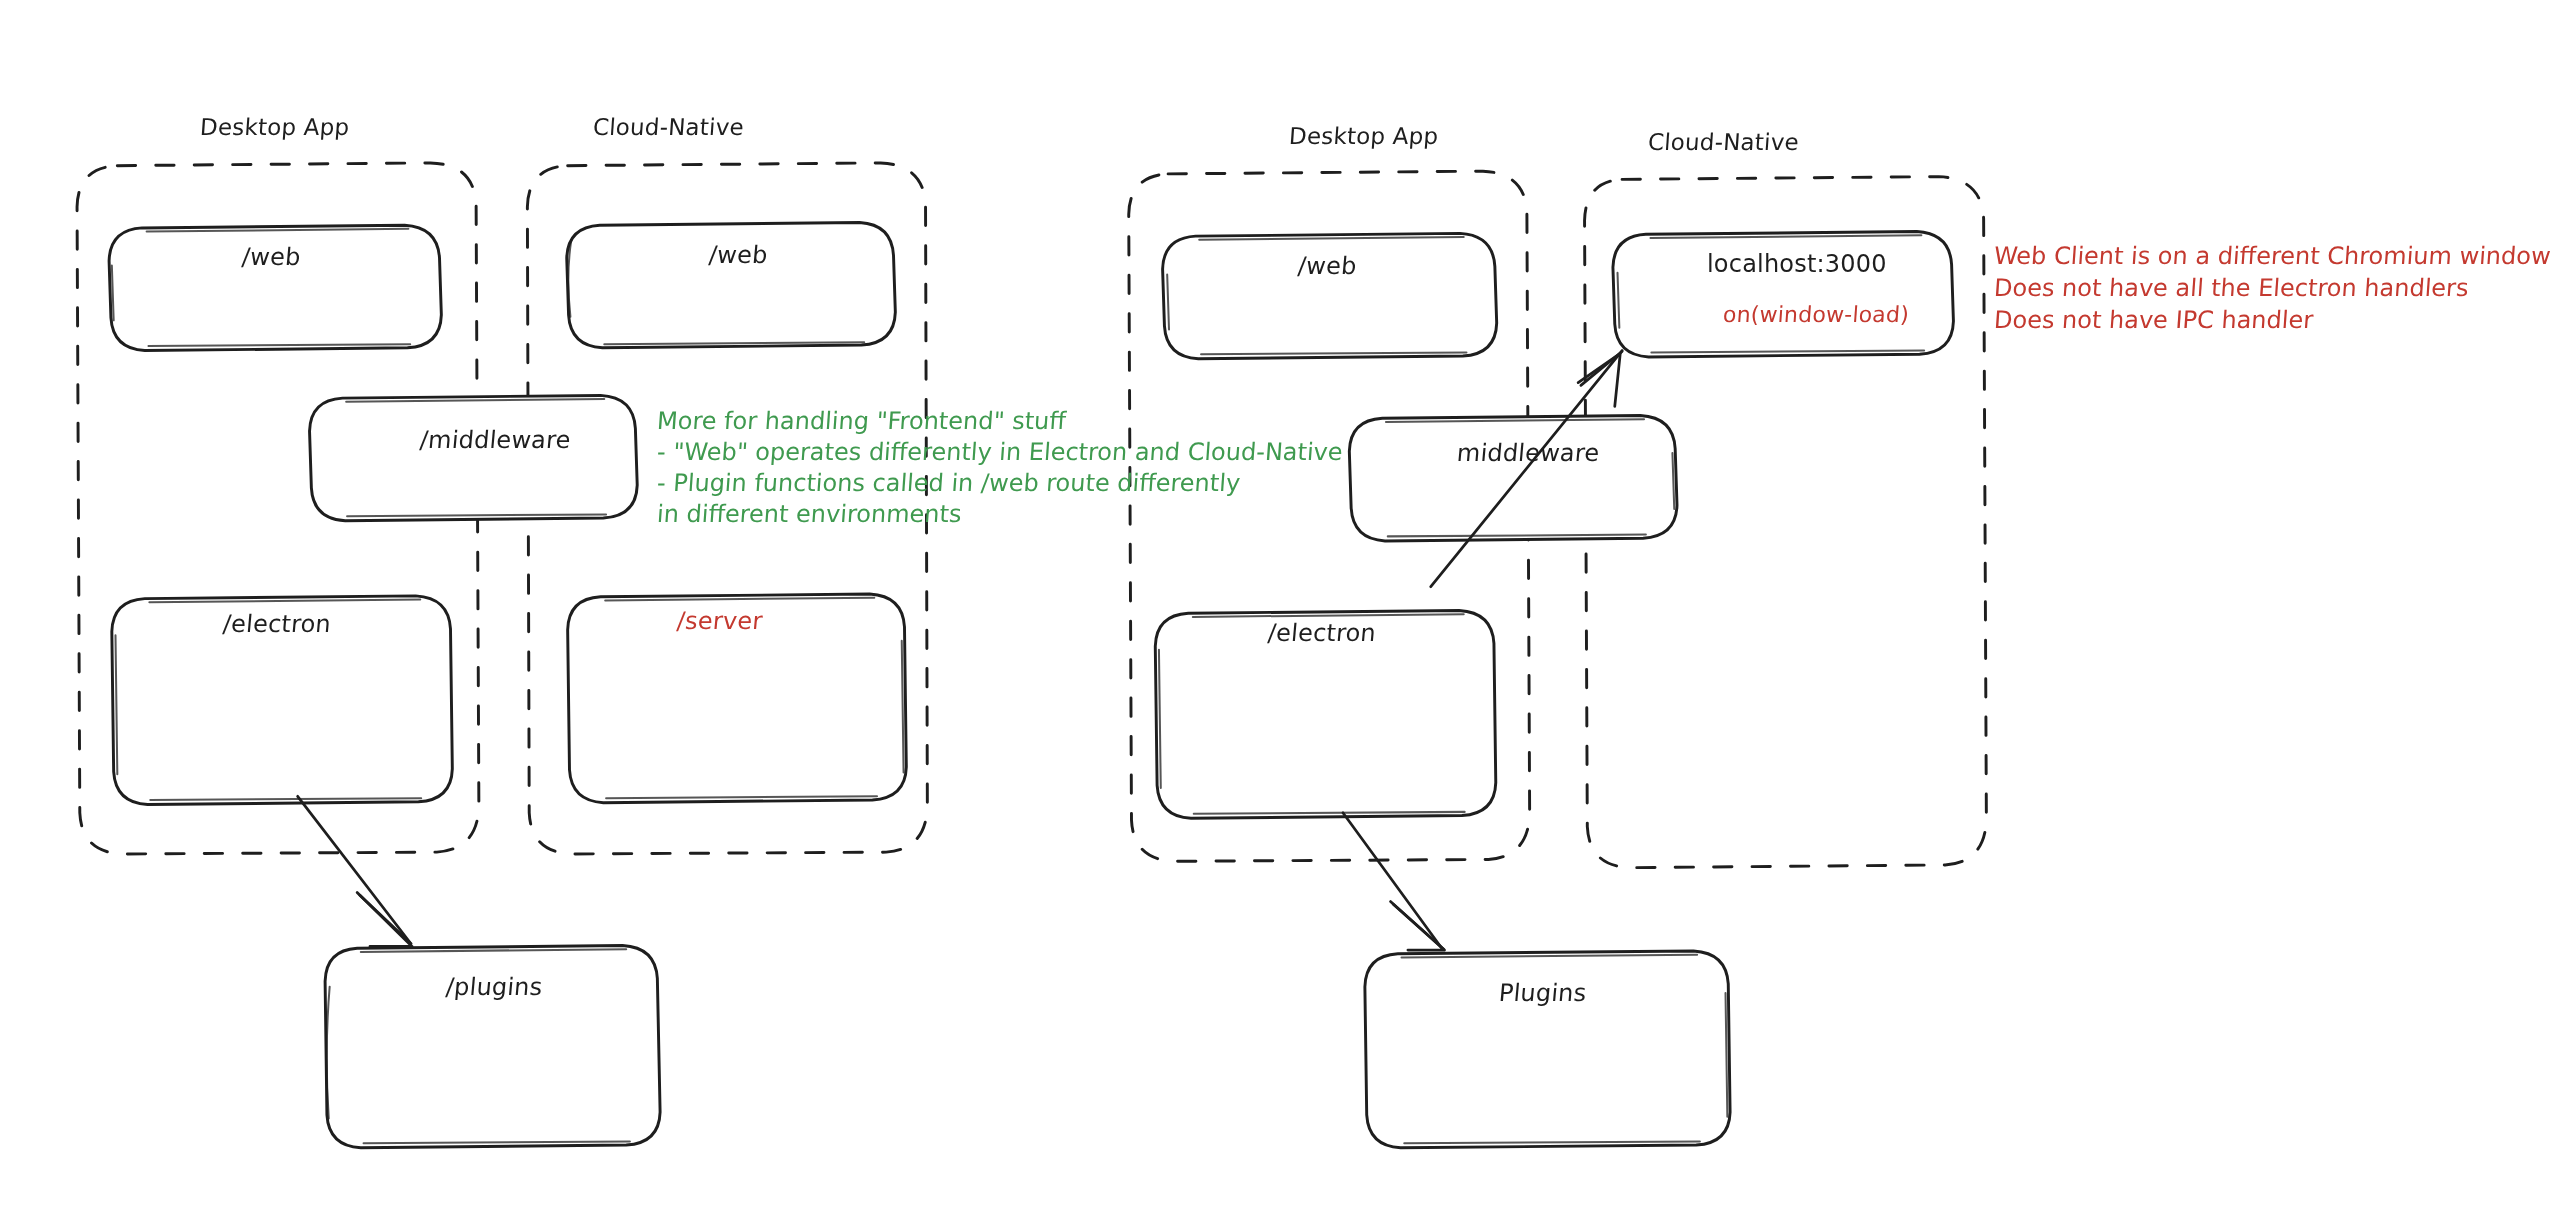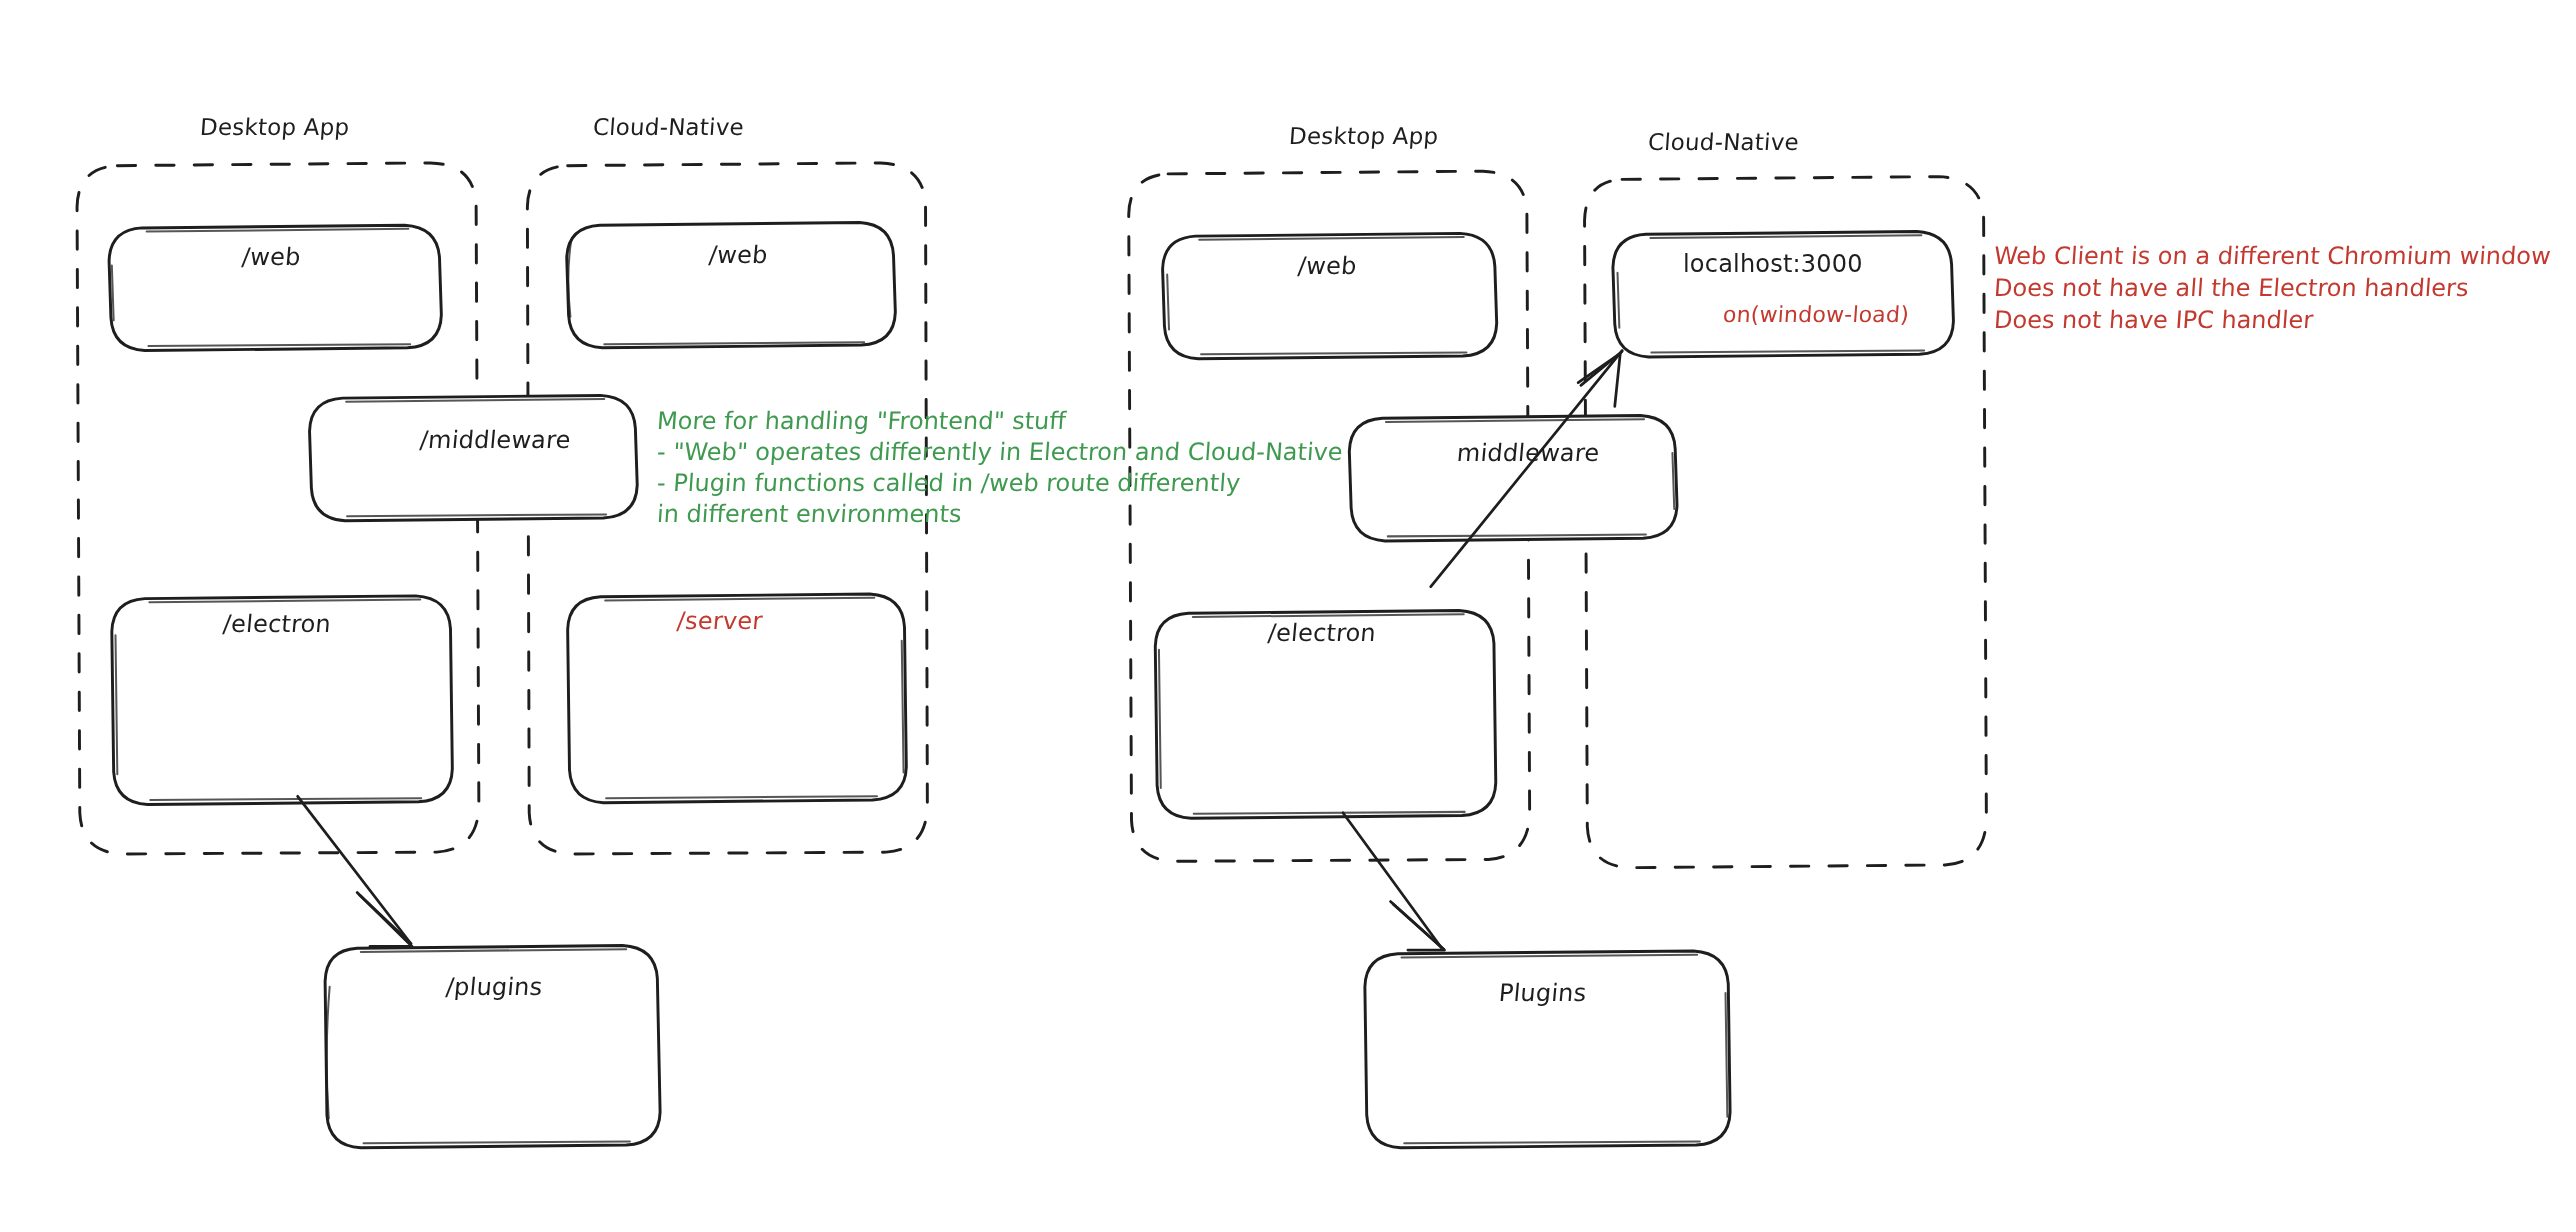--- a/index.html
+++ b/index.html
@@ -35,20 +35,21 @@
   .group-label {
     font-size: 23px;
     transform: skewX(-4deg);
   }
   .node-label {
     font-size: 24px;
     transform: skewX(-5deg);
   }
   .node-label-plain {
     font-size: 24px;
+    margin-left: 24px;
   }
   .note {
     position: absolute;
     font-family: "DejaVu Sans", sans-serif;
     font-size: 24px;
     line-height: 1.32;
     white-space: pre;
     transform: skewX(-4deg);
   }
   .note.green { color: #3f9a4f; }

